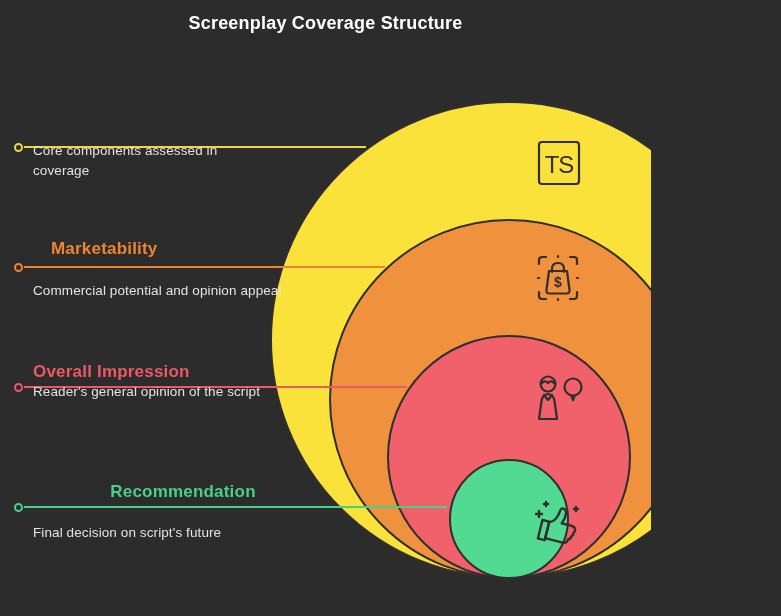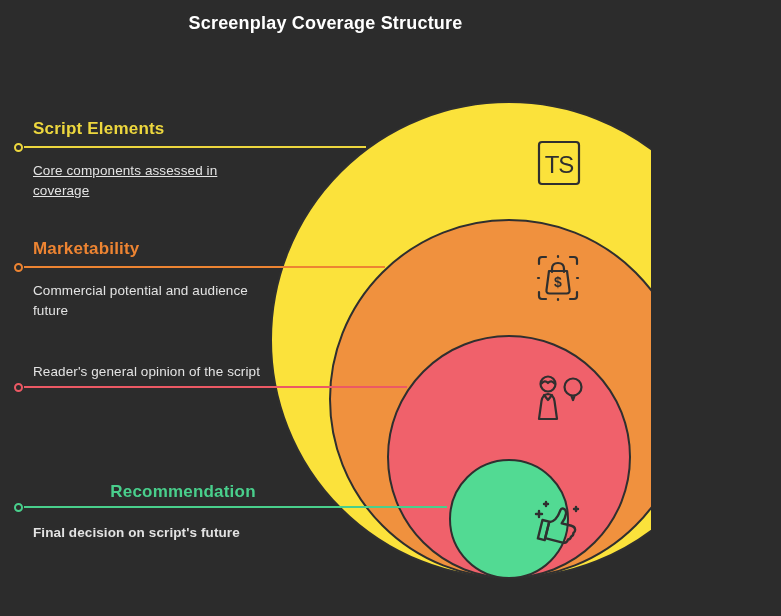--- a/index.html
+++ b/index.html
@@ -29,24 +29,24 @@
   .ico-person{left:485px;top:374px;}
   .ico-thumb{left:481px;top:495px;}
   
   .label-group{position:absolute;left:33px;z-index:6;}
   .label-group h2{
     margin:0 0 0 0;font-size:17px;font-weight:bold;letter-spacing:.2px;
   }
   .label-group p{
     margin:0;color:#E3E3E3;font-size:13.5px;line-height:20px;letter-spacing:.1px;
   }
-  .g0{top:119px;} .g0 h2{color:#EDD73E;} .g0 p{width:215px;margin-top:22px;text-decoration:underline;}
+  .g0{top:119px;} .g0 h2{color:#EDD73E;} .g0 p{width:215px;margin-top:22px;}
   .g1{top:239px;} .g1 h2{color:#ED8432;} .g1 p{width:250px;margin-top:22px;}
   .g2{top:362px;} .g2 h2{color:#EC5964;} .g2 p{width:300px;}
-  .g3{top:482px;} .g3 h2{color:#49CF8C;} .g3 p{width:300px;margin-top:21px;font-weight:bold;}
+  .g3{top:482px;} .g3 h2{color:#49CF8C;} .g3 p{width:300px;margin-top:21px;}
   
   .connector{position:absolute;height:2px;z-index:5;}
   .l0{top:146px;left:24px;width:342px;background:#EDD73E;}
   .l1{top:266px;left:24px;width:361px;background:#ED8432;}
   .l2{top:386px;left:24px;width:383px;background:#EC5964;}
   .l3{top:506px;left:24px;width:423px;background:#49CF8C;}
   .ring{
     position:absolute;left:14px;width:9px;height:9px;border-radius:50%;
     box-sizing:border-box;background:#2C2C2C;border:2px solid #fff;z-index:5;
   }
@@ -121,28 +121,28 @@
                  Q27.2 12.8 26.9 15.8 Q26.4 21.3 24.3 25.2 Q22.6 28.2 19 29.6 Z"></path>
       </g>
 
       <path d="M10 16 V22 M7 19 H13"></path>
       <path d="M17 7 V11 M15 9 H19"></path>
       <path d="M47 12 V16 M45 14 H49"></path>
     </svg>
   </div>
 
   <div class="label-group g0">
-    <h2 style="color: rgb(237, 215, 62);">Script Elements</h2>
     <p>Core components assessed in coverage</p>
   </div>
   <div class="label-group g1">
-    <h2 style="color: rgb(237, 132, 50);">Marketability</h2>
-    <p>Commercial potential and audience future</p>
+    <h2 style="color: rgb(237, 132, 50); margin-left: 18px;">Marketability</h2>
+    <p>Commercial potential and opinion appeal</p>
   </div>
   <div class="label-group g2">
+    <h2 style="color: rgb(236, 89, 100);">Overall Impression</h2>
     <p>Reader's general opinion of the script</p>
   </div>
   <div class="label-group g3">
     <h2 style="color: rgb(73, 207, 140); text-align: center;">Recommendation</h2>
     <p>Final decision on script's future</p>
   </div>
 
   <div class="connector l0" style="background-color: rgb(237, 215, 62);"></div>
   <div class="connector l1" style="background-color: rgb(237, 132, 50);"></div>
   <div class="connector l2" style="background-color: rgb(236, 89, 100);"></div>

